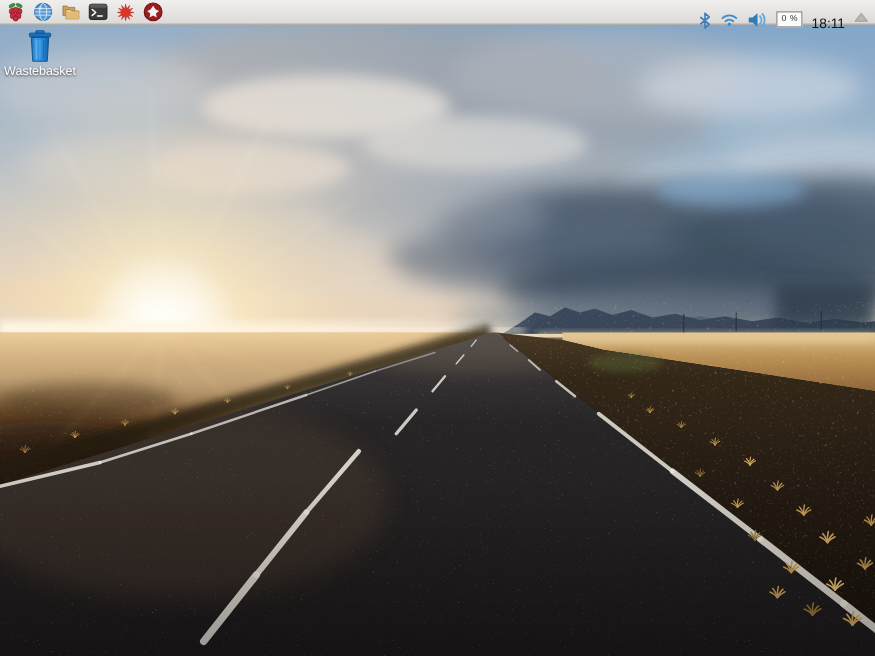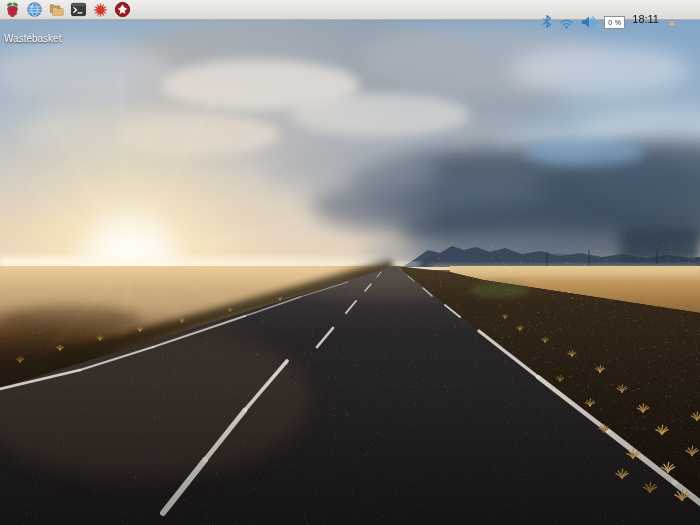--- a/index.html
+++ b/index.html
@@ -11,33 +11,33 @@
   
   .taskbar{
     position:absolute;top:0;left:0;width:700px;height:20px;z-index:10;
     background:linear-gradient(#f1efee,#dcdad7);
     border-bottom:1px solid #b0aeaa;
     display:flex;align-items:center;justify-content:space-between;
     box-sizing:border-box;
   }
   .launchers{display:flex;align-items:center;gap:4px;padding-left:3px;}
   .launcher{width:18px;height:18px;display:flex;align-items:center;justify-content:center;border-radius:2px;}
-  .tray{display:flex;align-items:flex-end;gap:7px;padding-right:22px;margin-top:18px;}
+  .tray{display:flex;align-items:flex-start;gap:7px;padding-right:5px;margin-top:18px;}
   .tray-icon{display:flex;align-items:center;justify-content:center;}
   .cpu-box{
     width:21px;height:13px;border:1px solid #8f8f8f;background:#fcfcfc;
     font-size:7px;color:#333;display:flex;align-items:center;justify-content:center;
     box-sizing:border-box;letter-spacing:.3px;
   }
   .clock{font-size:11px;color:#141414;line-height:20px;}
   
   .wallpaper{position:absolute;inset:0;z-index:0;}
   .desktop-icon{
     position:absolute;left:4px;top:24px;width:56px;z-index:5;
-    display:flex;flex-direction:row;align-items:center;cursor:default;
+    display:flex;flex-direction:column;align-items:center;cursor:default;
   }
   .desktop-icon .label{
     margin-top:1px;font-size:10px;color:#fff;text-align:center;
     text-shadow:0 1px 2px rgba(0,0,0,.75);line-height:11px;
   }
 </style>
 </head>
 <body>
 
 <svg class="wallpaper" width="700" height="525" viewBox="0 0 700 525" xmlns="http://www.w3.org/2000/svg">

